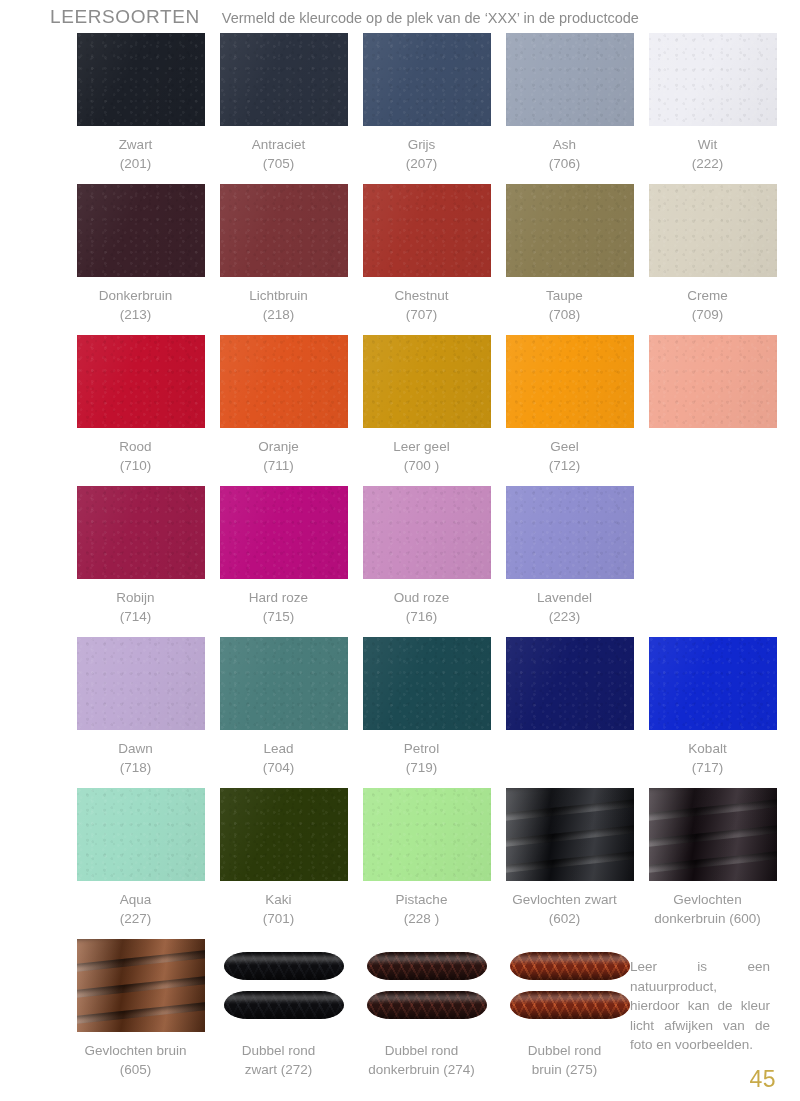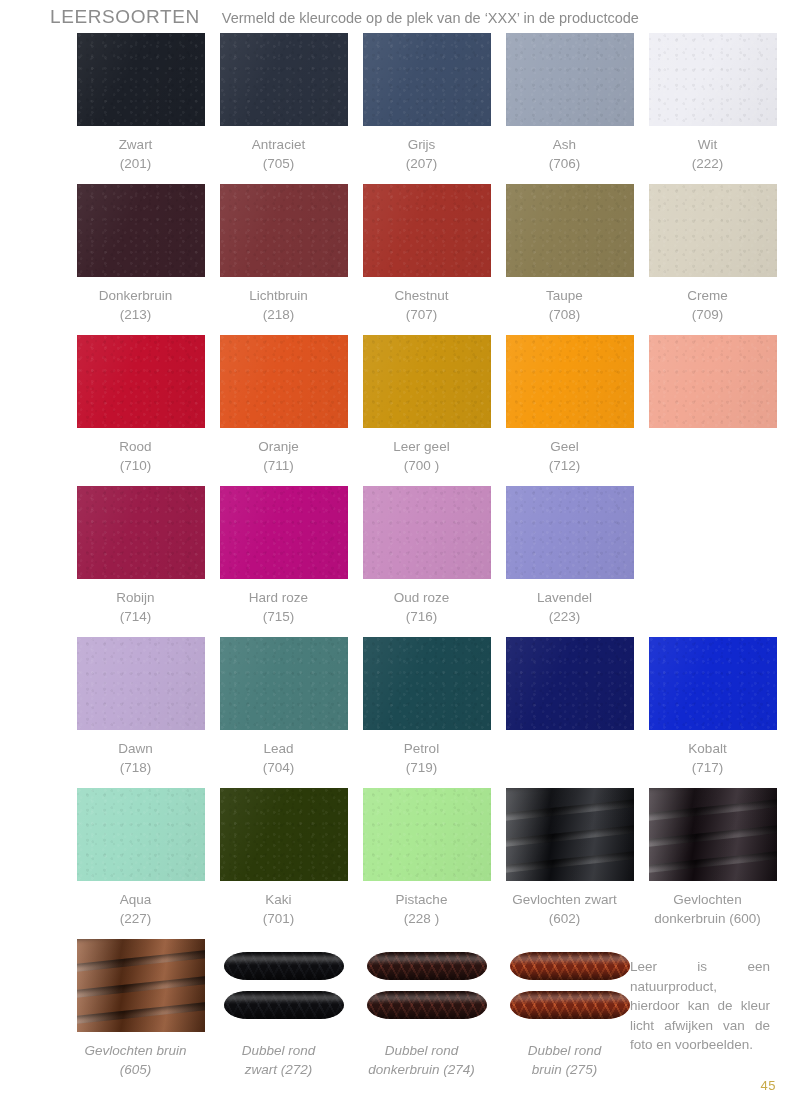--- a/index.html
+++ b/index.html
@@ -100,21 +100,21 @@
     line-height: 19px;
     color: #9a9a9a;
     width: 150px;
     margin-left: -11px;
     font-weight: 400;
   }
   .caption .code { display: block; }
 
   
   .swatch-row { height: 151px; }
-  .swatch-row.last { height: auto; font-style: italic; }
+  .swatch-row.last { height: auto; }
 
   
   .braid {
     position: absolute;
     inset: 0;
   }
   .braid-strand {
     position: absolute;
     width: 150%;
     height: 34px;
@@ -173,21 +173,21 @@
     line-height: 19.5px;
     color: #9a9a9a;
     text-align: justify;
   }
 
   
   .page-number {
     position: absolute;
     right: 24px;
     bottom: 8px;
-    font-size: 13px;
+    font-size: 23px;
     color: #c8aa49;
     letter-spacing: 0.5px;
   }
 </style>
 </head>
 <body>
 
 <div class="header">
   <span class="header-title">LEERSOORTEN</span>
   <span class="header-sub">Vermeld de kleurcode op de plek van de ‘XXX’ in de productcode</span>

